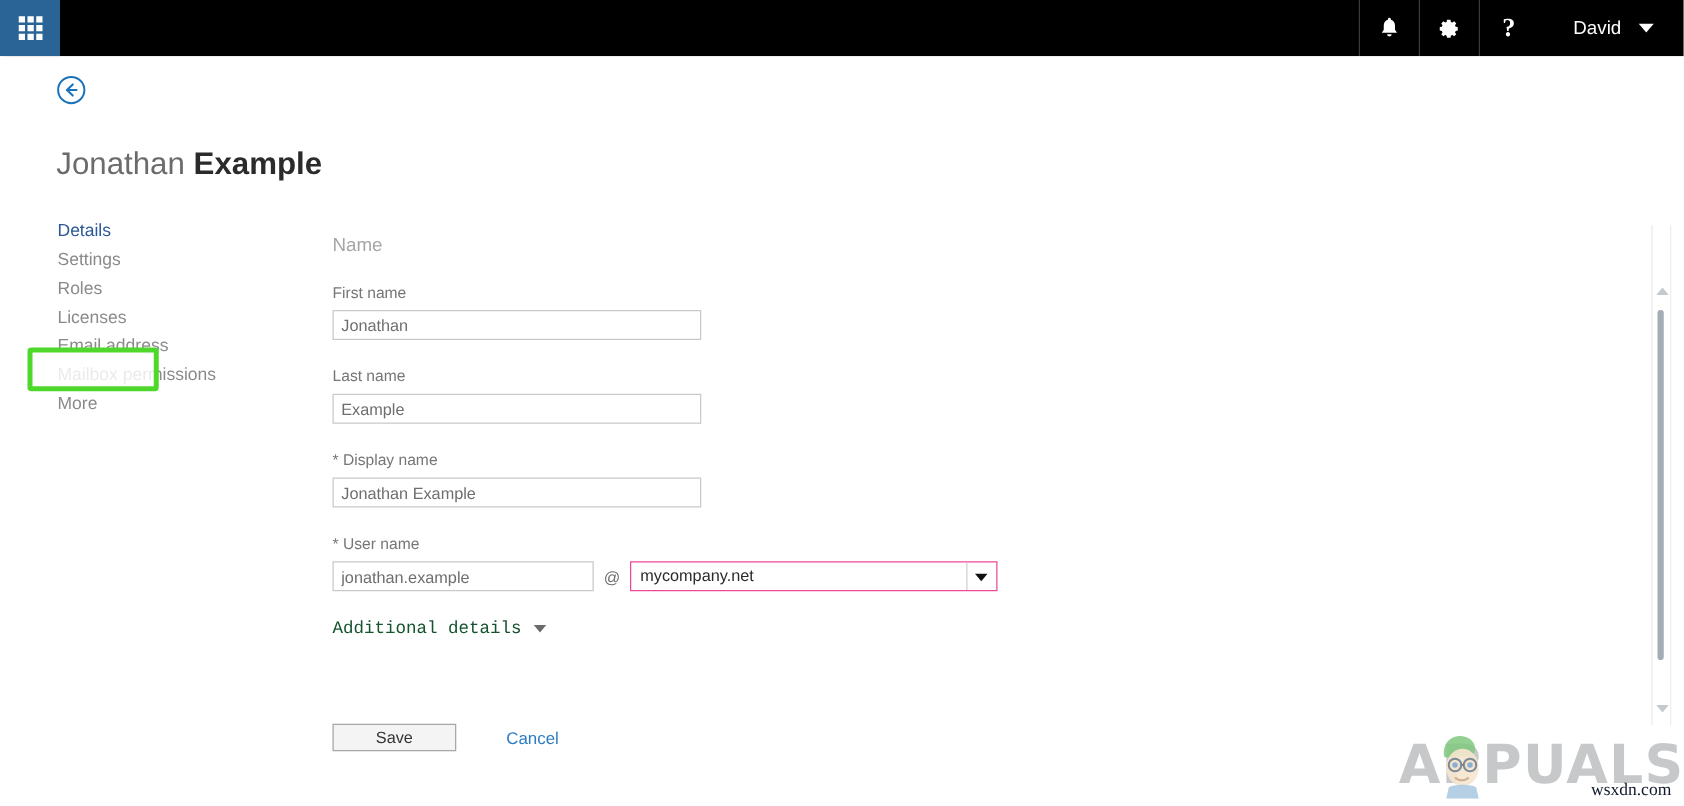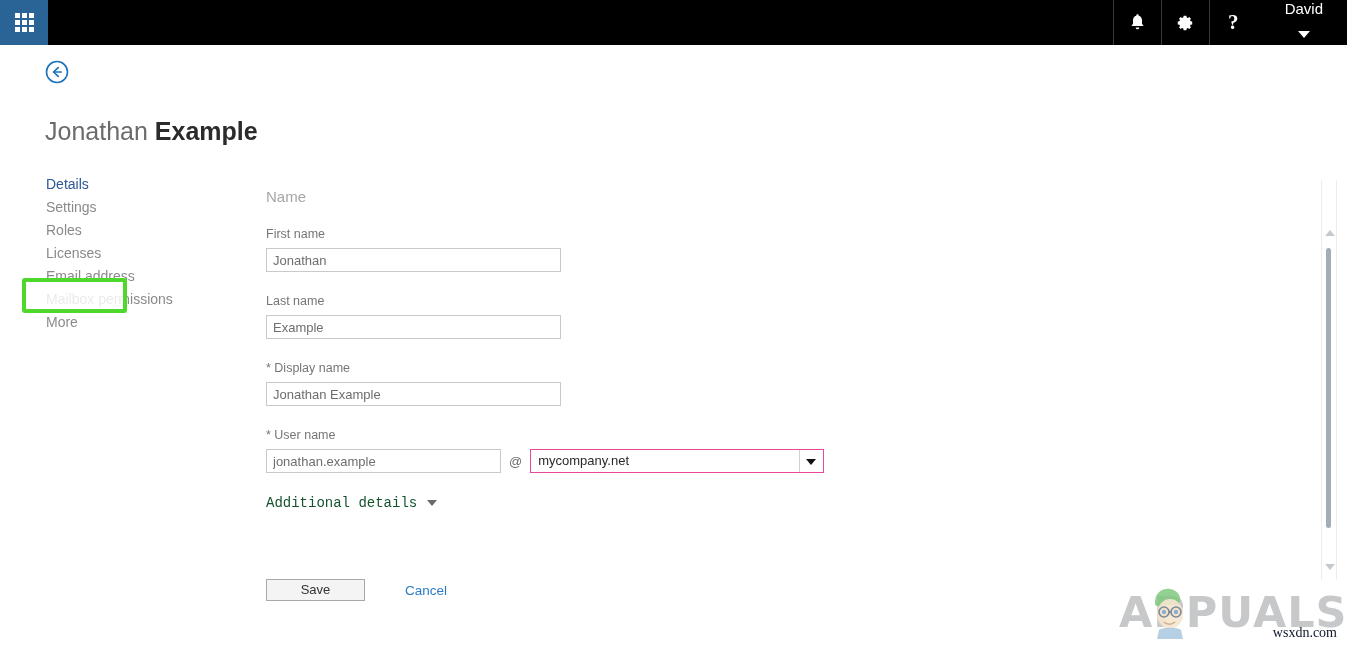--- a/index.html
+++ b/index.html
@@ -81,21 +81,20 @@
   #suite-user {
     height: 45px;
     display: flex;
     align-items: center;
     gap: 14px;
     padding: 0 24px 0 28px;
     color: #ffffff;
     font-size: 15px;
     cursor: pointer;
     white-space: nowrap;
-    flex-direction: column;
   }
   #suite-user .caret {
     width: 0; height: 0;
     border-left: 6px solid transparent;
     border-right: 6px solid transparent;
     border-top: 7px solid #ffffff;
   }
 
   
   #left-sliver {
@@ -444,21 +443,21 @@
     </div>
 
     <div class="field-group">
       <div class="field-label">* Display name</div>
       <input class="text-input" type="text" value="Jonathan Example" style="">
     </div>
 
     <div class="field-group">
       <div class="field-label">* User name</div>
       <div class="username-row">
-        <input class="text-input" style="width: 235px;" type="text" value="jonathan.example">
+        <input class="text-input" style="width: 209px;" type="text" value="jonathan.example">
         <span class="at">@</span>
         <div class="domain-select">
           <div class="value">mycompany.net</div>
           <div class="sep"></div>
           <div class="arrow"></div>
         </div>
       </div>
     </div>
 
     <div id="additional-details">

